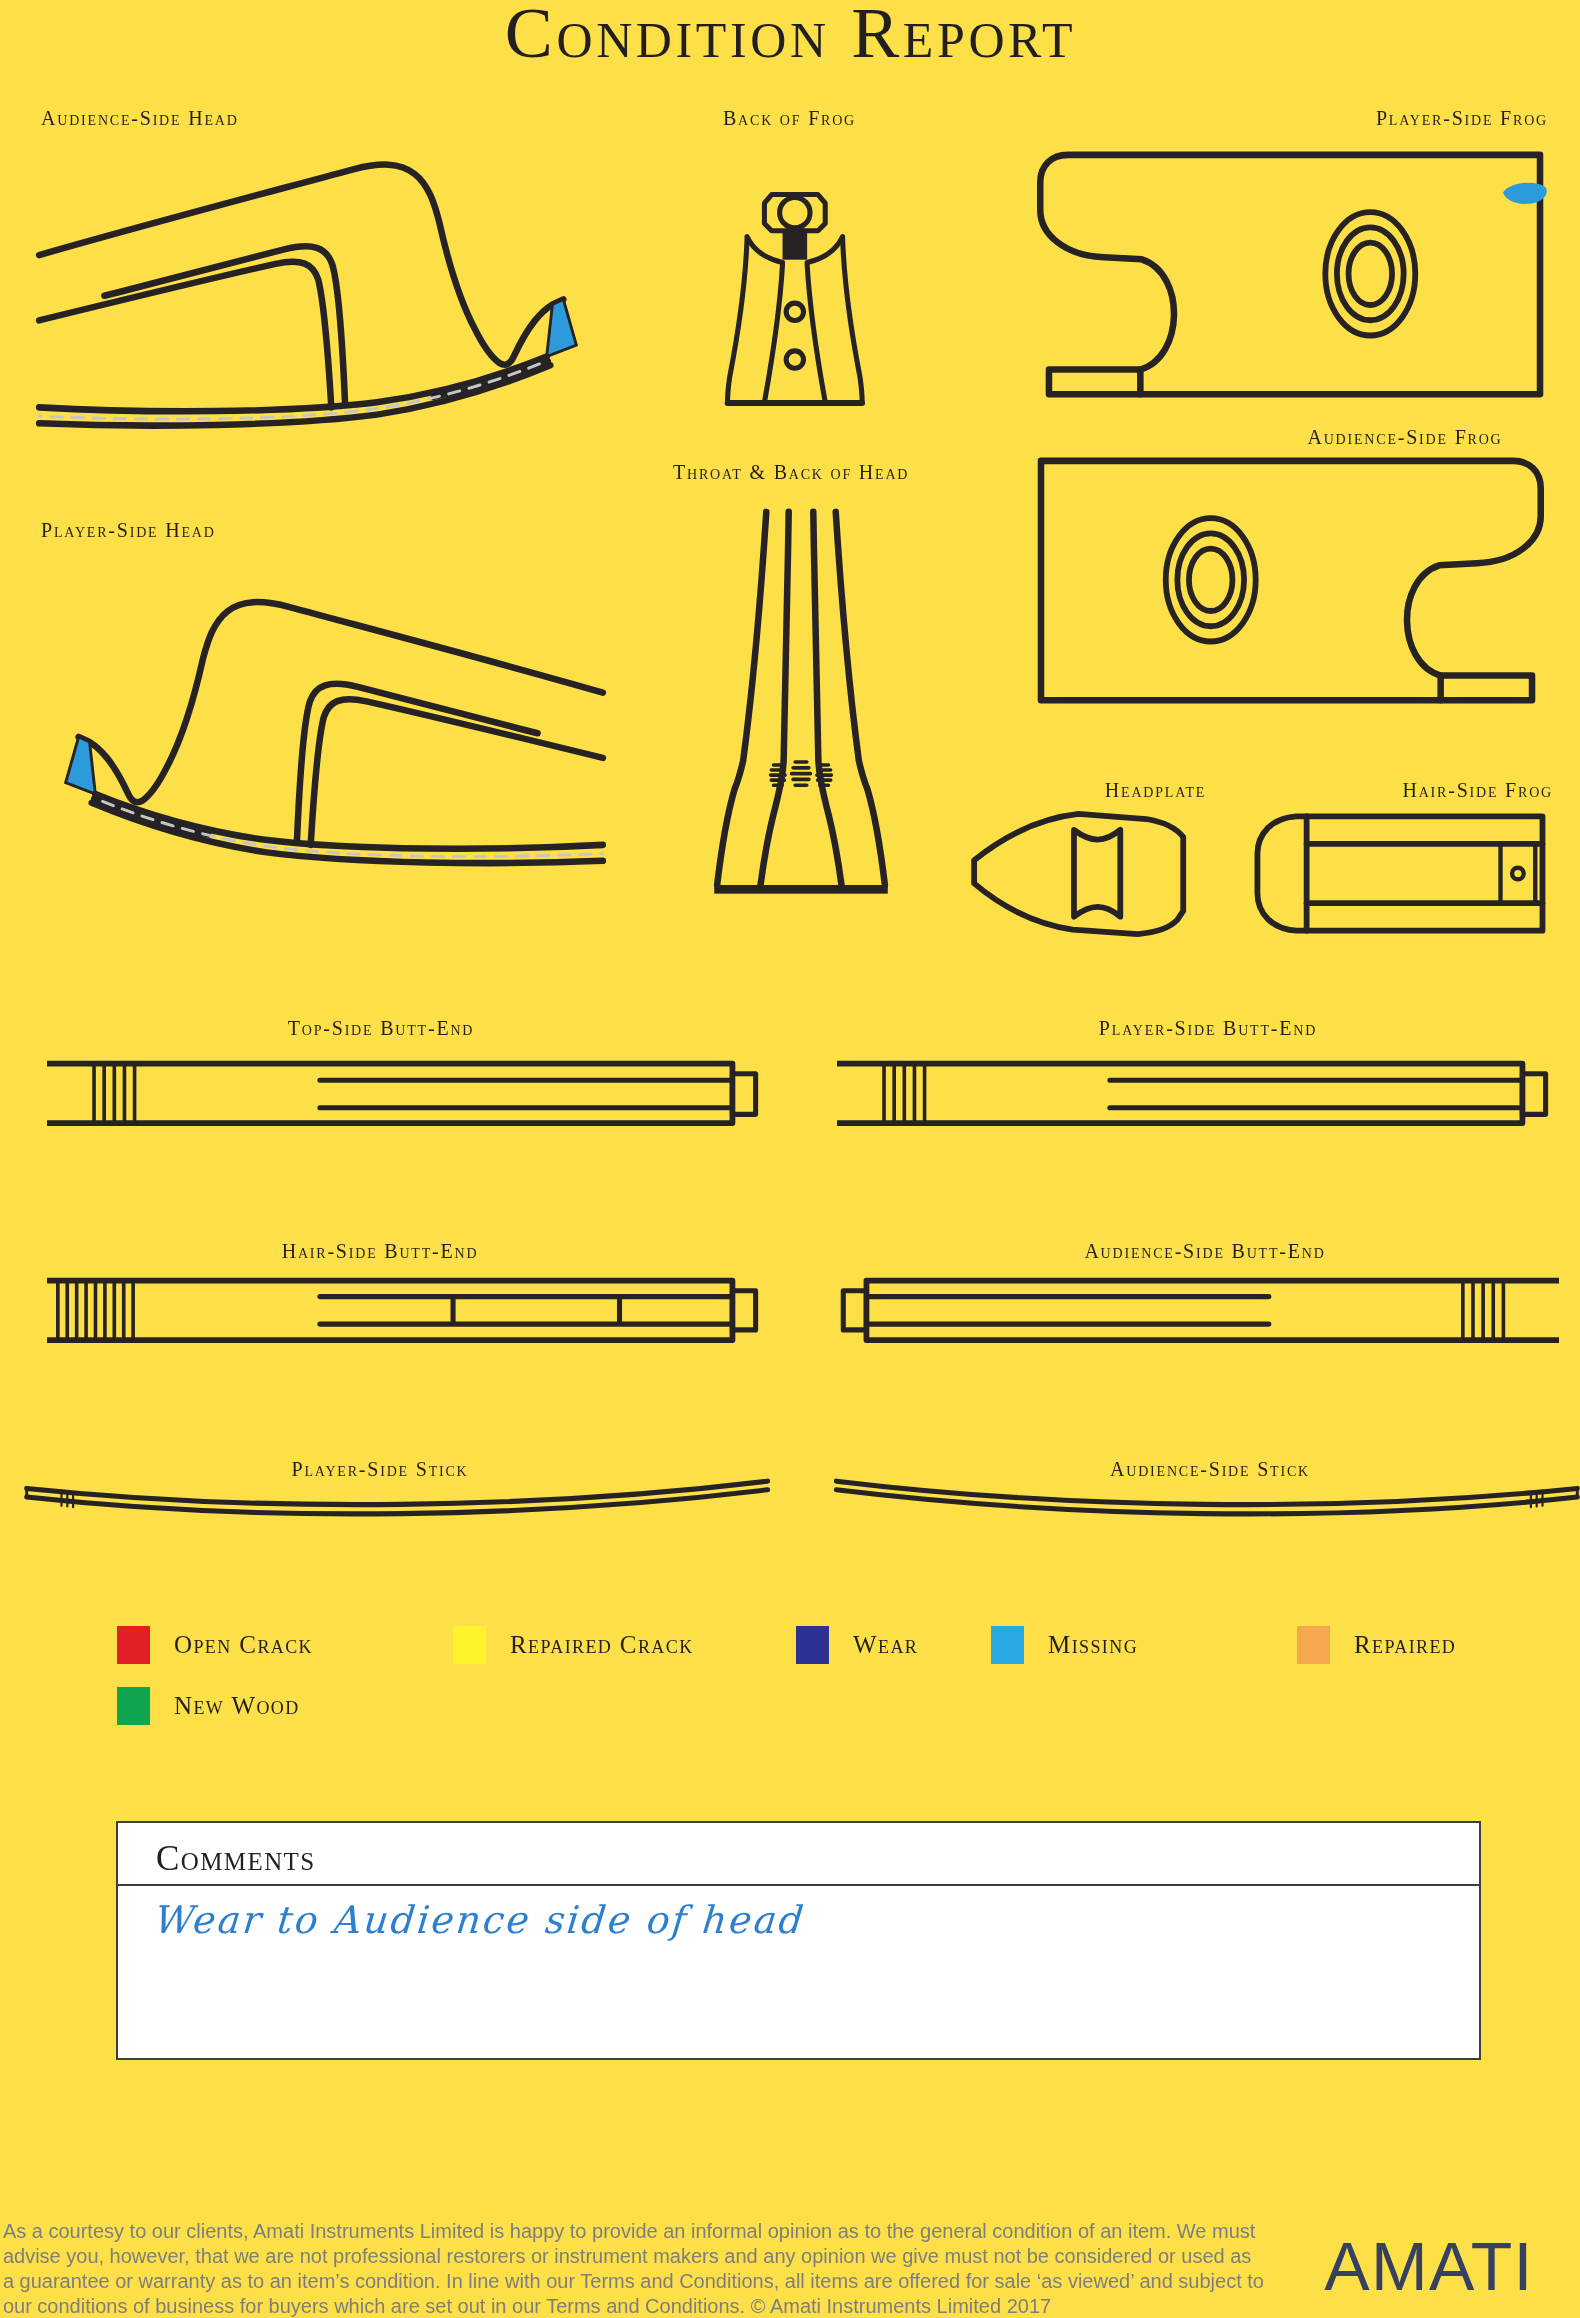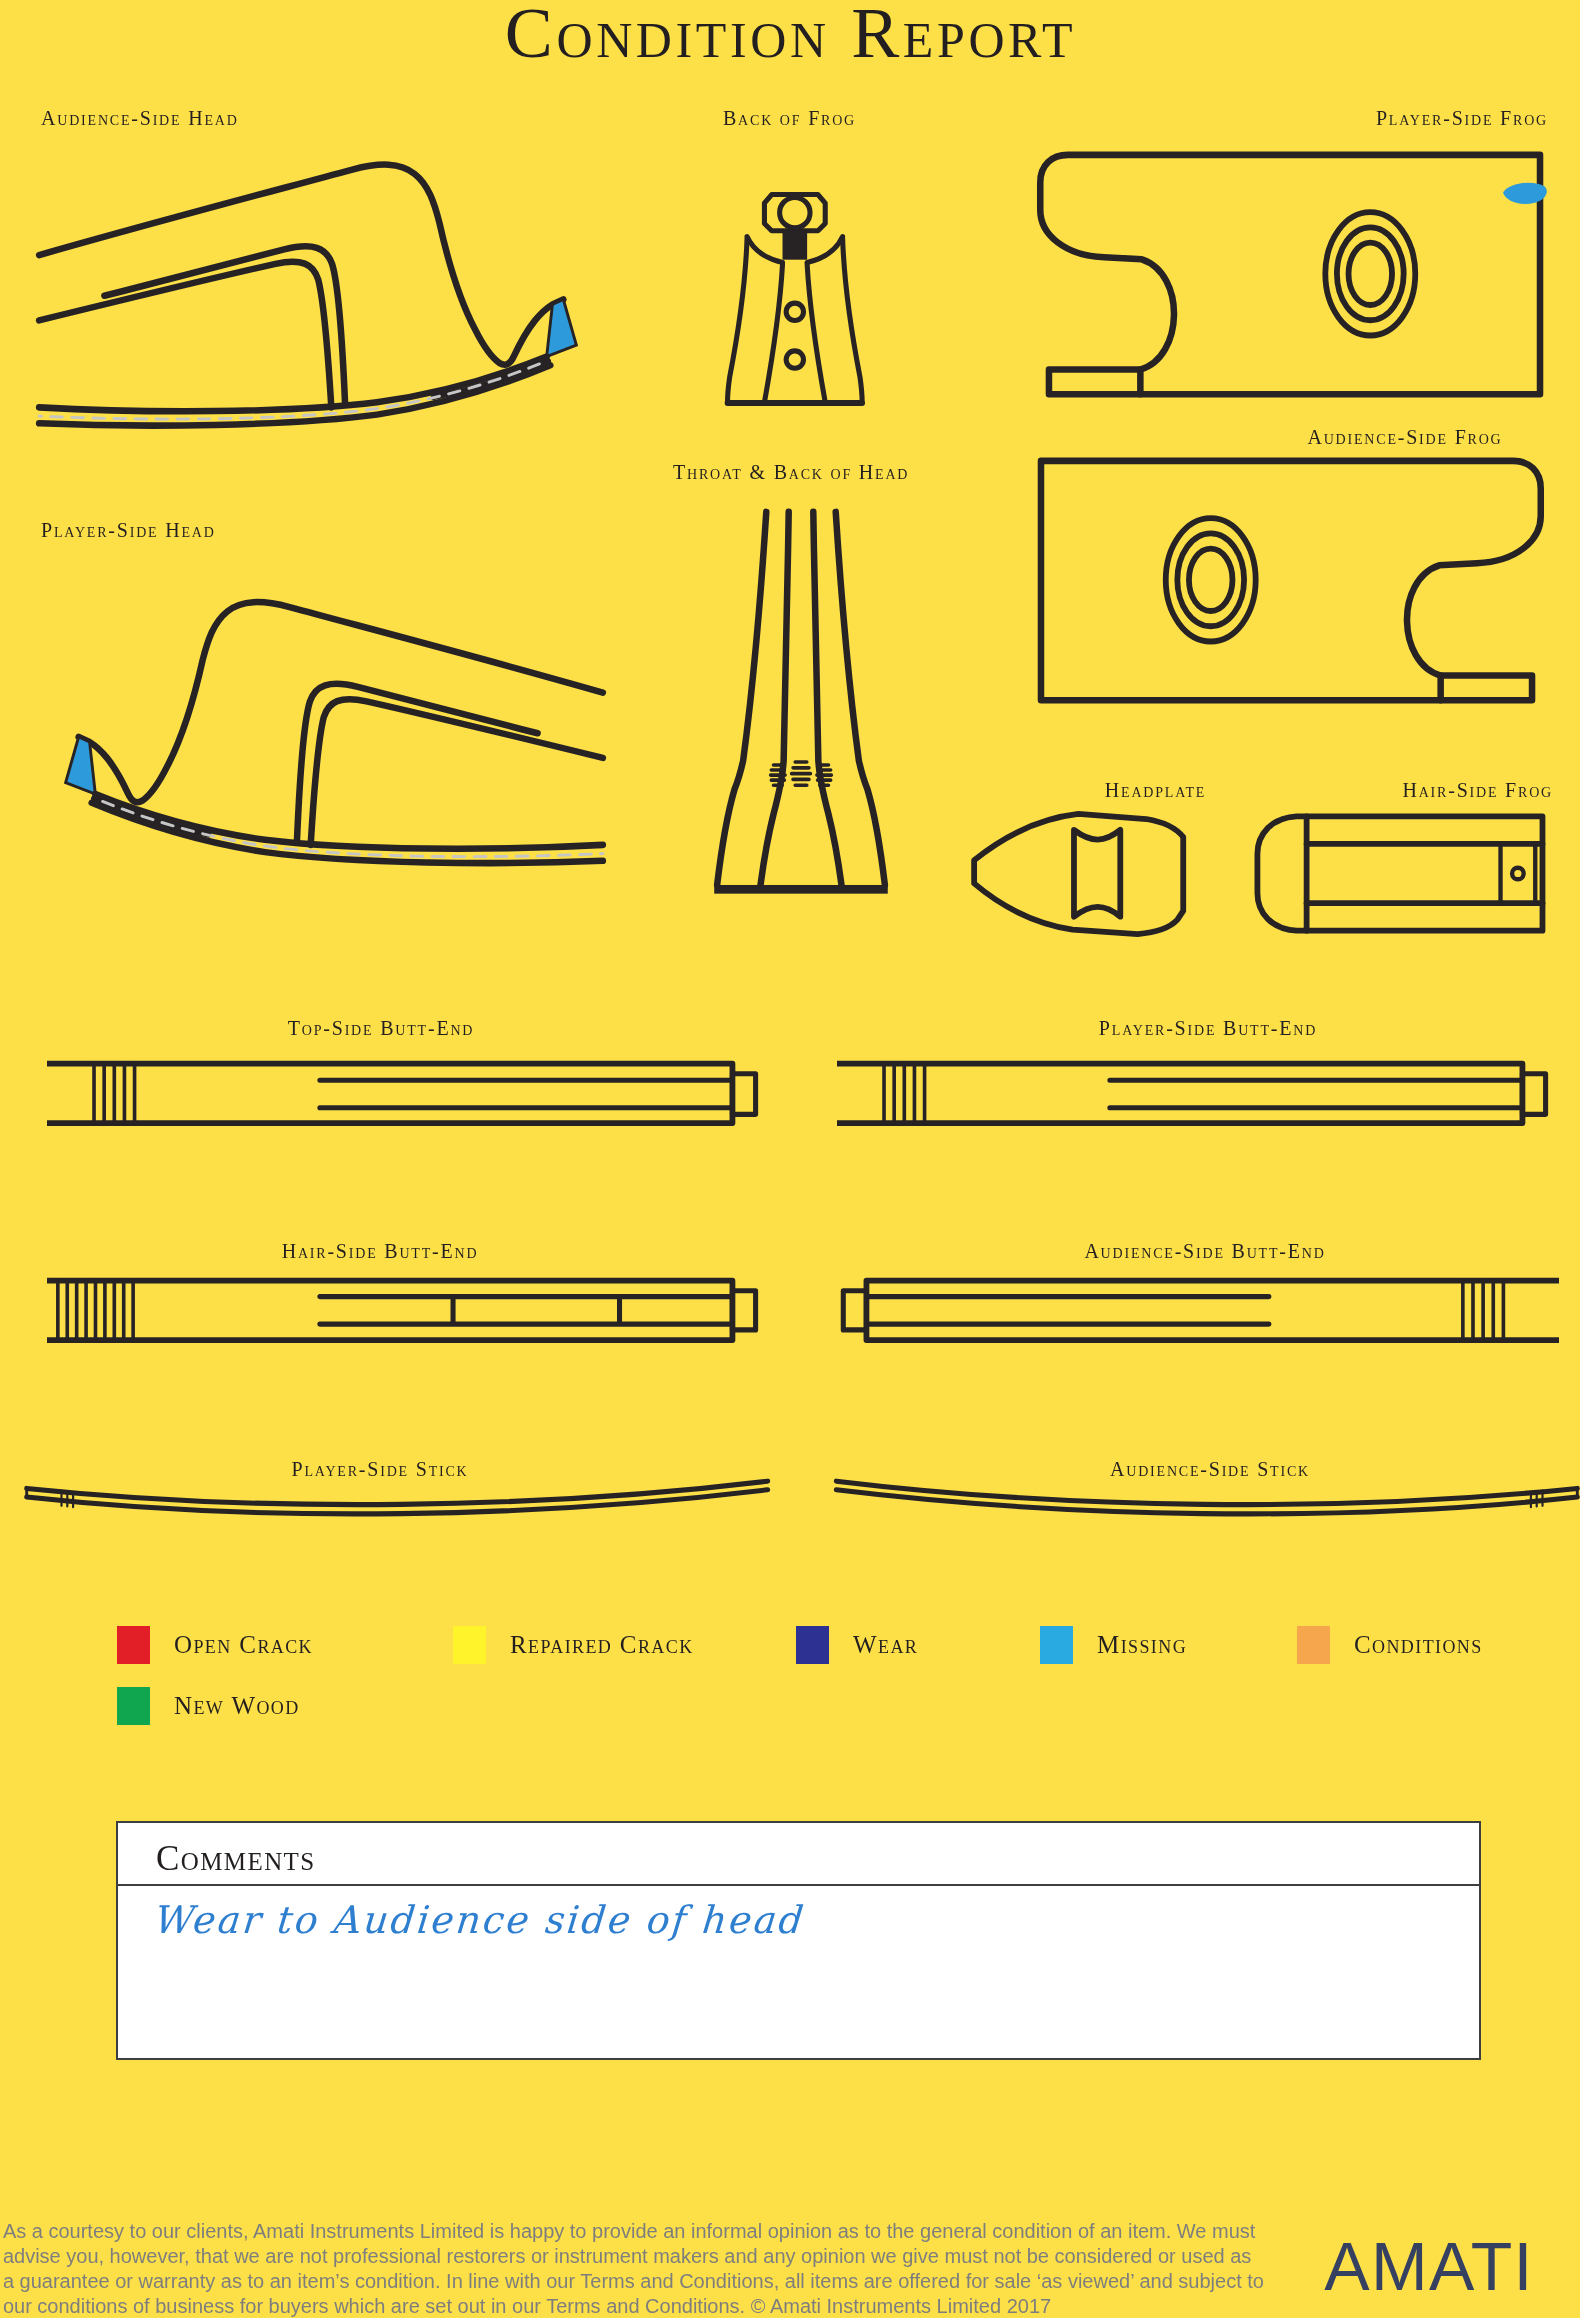--- a/index.html
+++ b/index.html
@@ -213,27 +213,27 @@
     <span class="legend-label">Open Crack</span>
   </div>
   <div class="legend-item" style="left:433px;top:1626px;padding-left:20px;">
     <span class="swatch" style="background-color: rgb(255, 243, 43);"></span>
     <span class="legend-label">Repaired Crack</span>
   </div>
   <div class="legend-item" style="left:796px;top:1626px;">
     <span class="swatch" style="background-color: rgb(45, 49, 146);"></span>
     <span class="legend-label">Wear</span>
   </div>
-  <div class="legend-item" style="left:1024px;top:1626px;padding-left:16px;">
+  <div class="legend-item" style="left:975px;top:1626px;padding-left:16px;">
     <span class="swatch" style="background-color: rgb(41, 171, 226);"></span>
     <span class="legend-label">Missing</span>
   </div>
   <div class="legend-item" style="left:1297px;top:1626px;">
     <span class="swatch" style="background-color: rgb(246, 166, 77);"></span>
-    <span class="legend-label">Conditions</span>
+    <span class="legend-label">Repaired</span>
   </div>
   <div class="legend-item" style="left:117px;top:1687px;">
     <span class="swatch" style="background-color: rgb(15, 166, 79);"></span>
     <span class="legend-label">New Wood</span>
   </div>
 
   <div class="comments-box">
     <div class="comments-heading">Comments</div>
     <div class="comments-divider"></div>
     <div class="handwriting" style="color: rgb(46, 127, 208);">Wear to Audience side of head</div>

